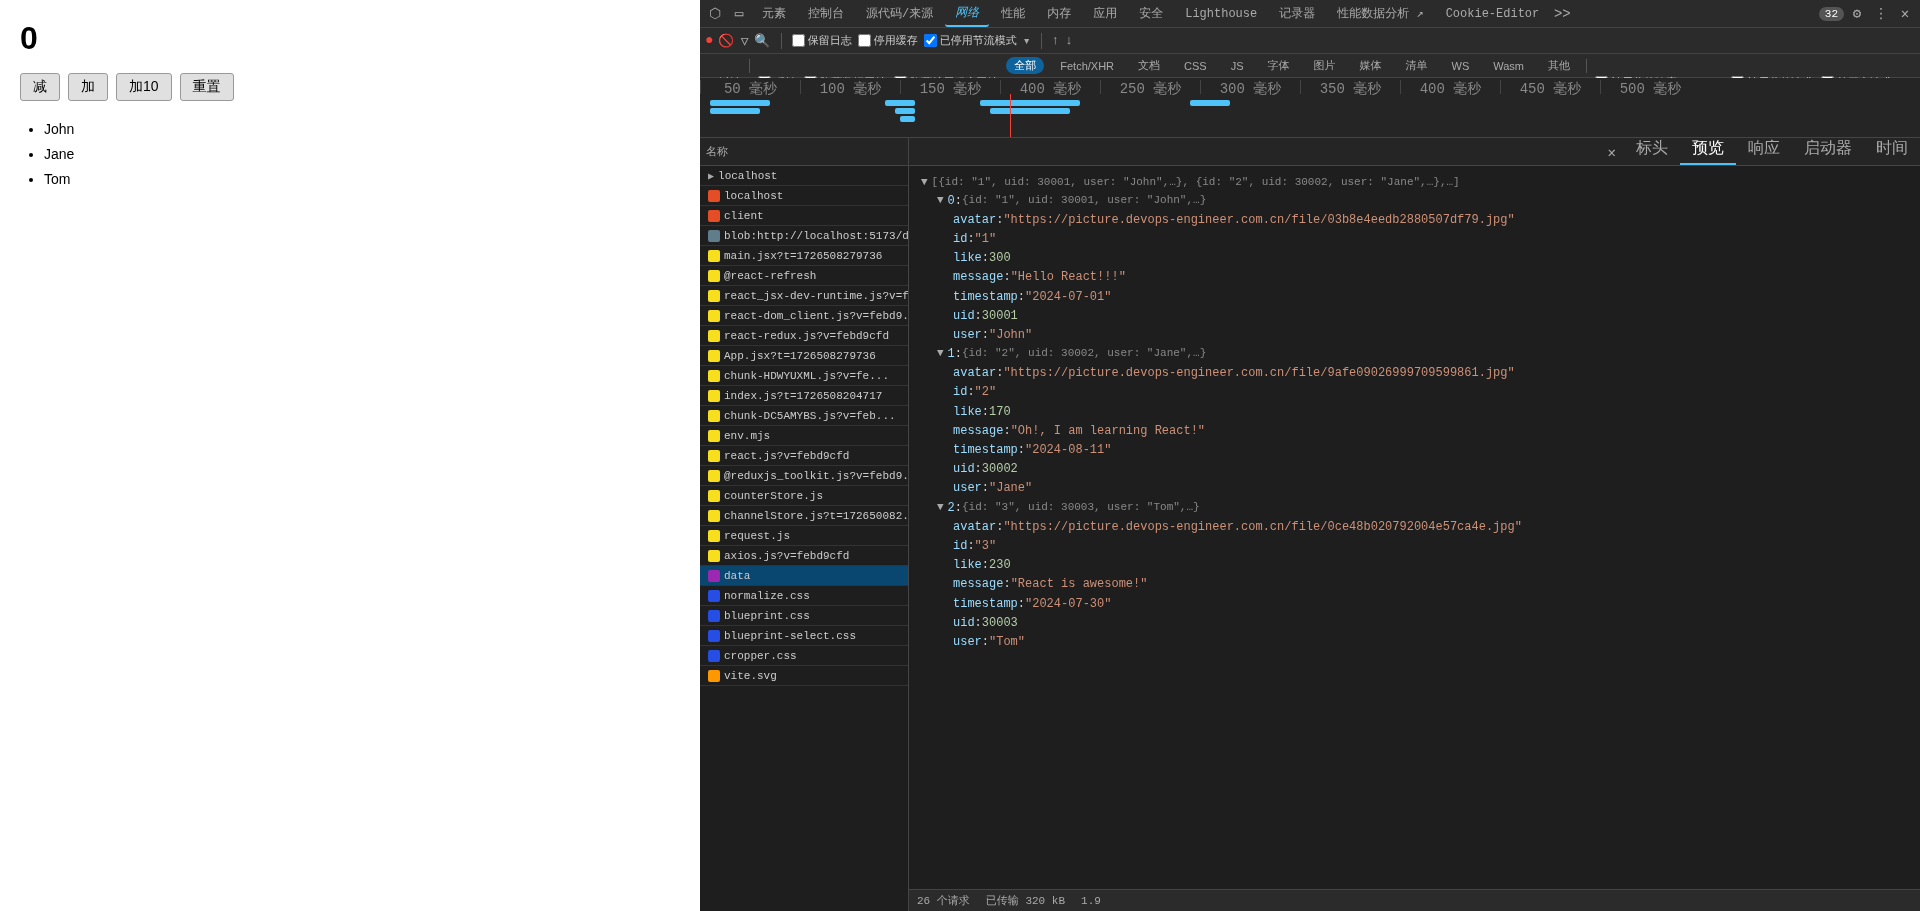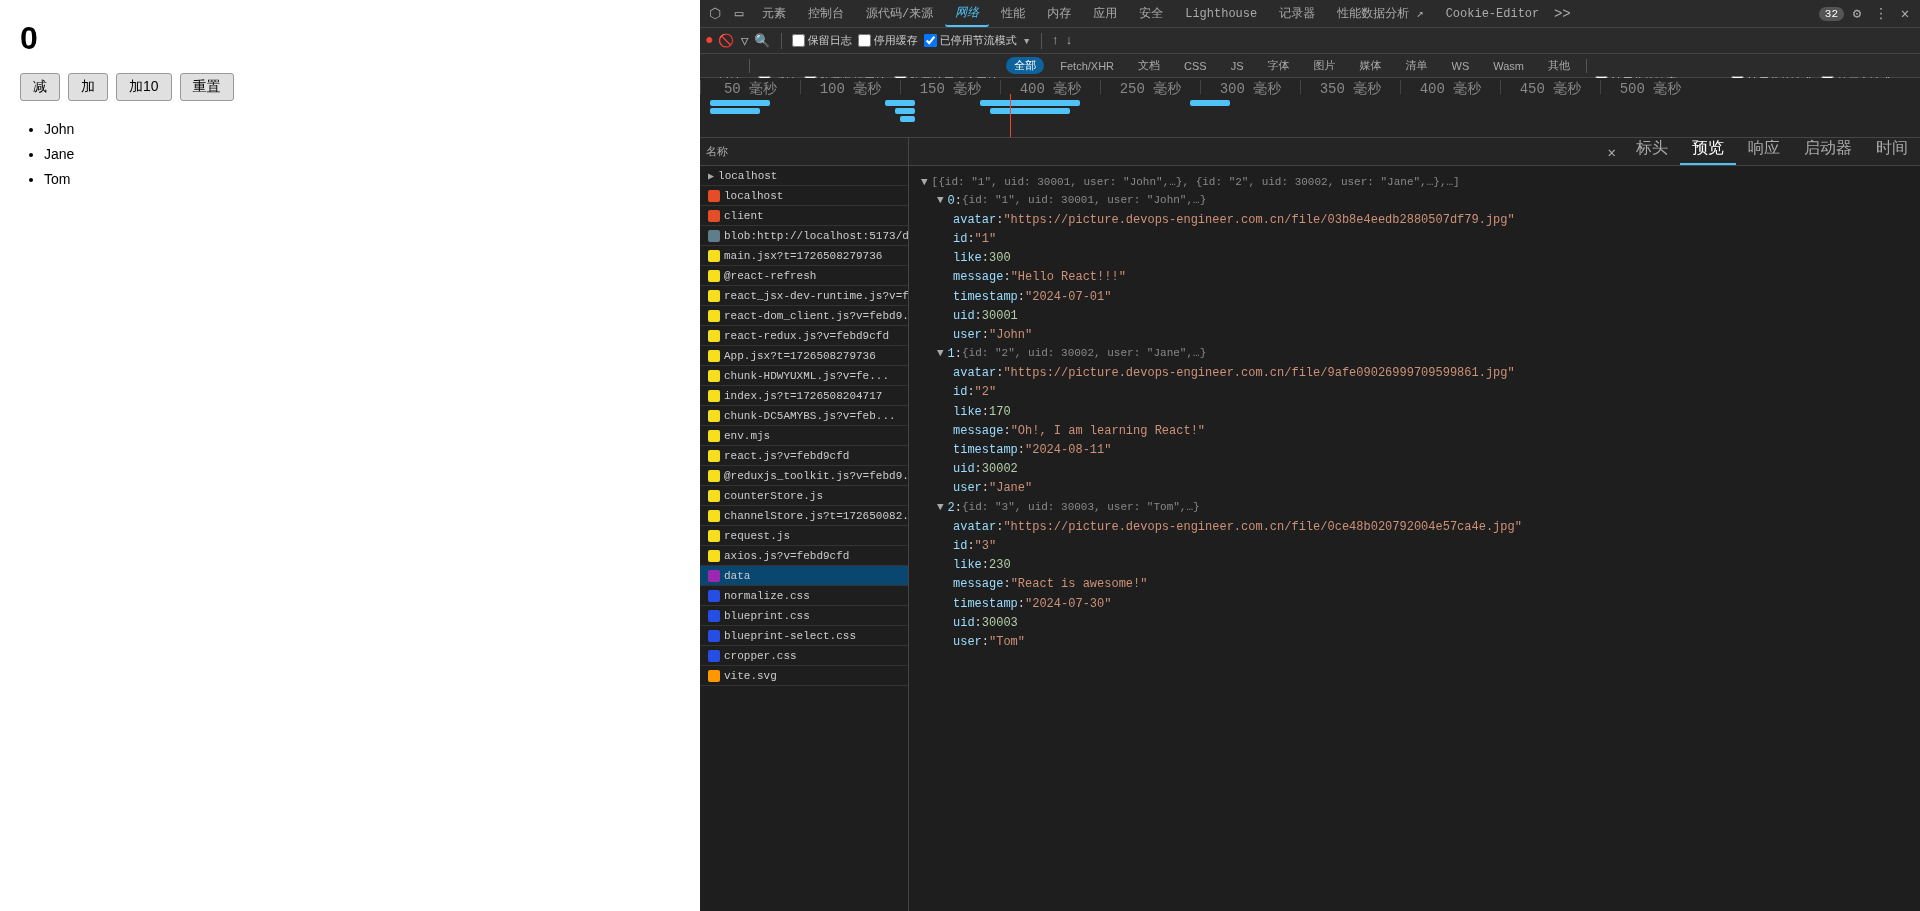--- a/index.html
+++ b/index.html
@@ -702,16 +702,21 @@
               <span class="json-number">30003</span>
           </div>
           <div class="json-line">
             <span class="json-key">user</span>
               <span class="json-punc">: </span>
               <span class="json-string">"Tom"</span>
           </div>
         </div>
       </div>
 
+      <div id="status-bar">
+        <span>26 个请求</span>
+        <span>已传输 320 kB</span>
+        <span>1.9</span>
+      </div>
     </div>
 
   </div>
 </div>
 
 </body></html>

